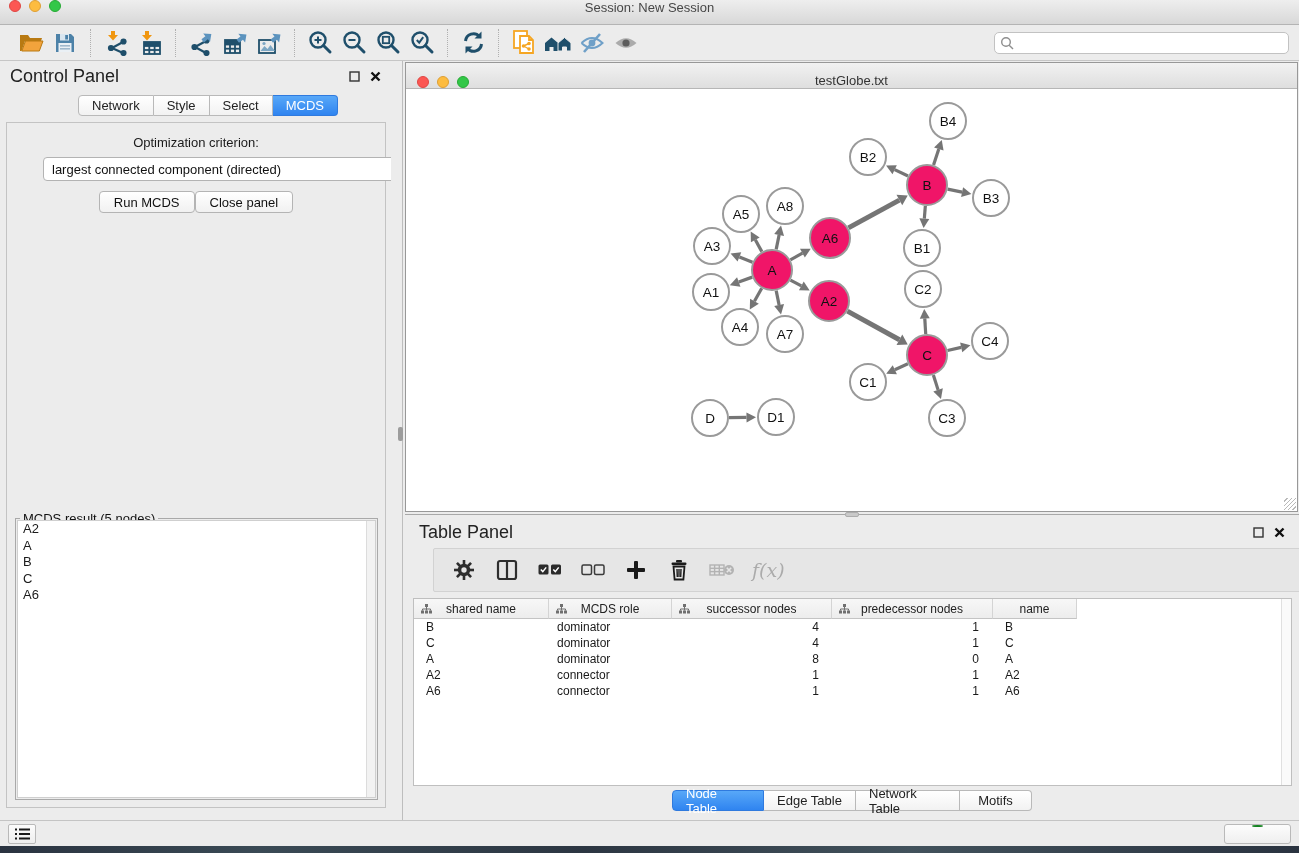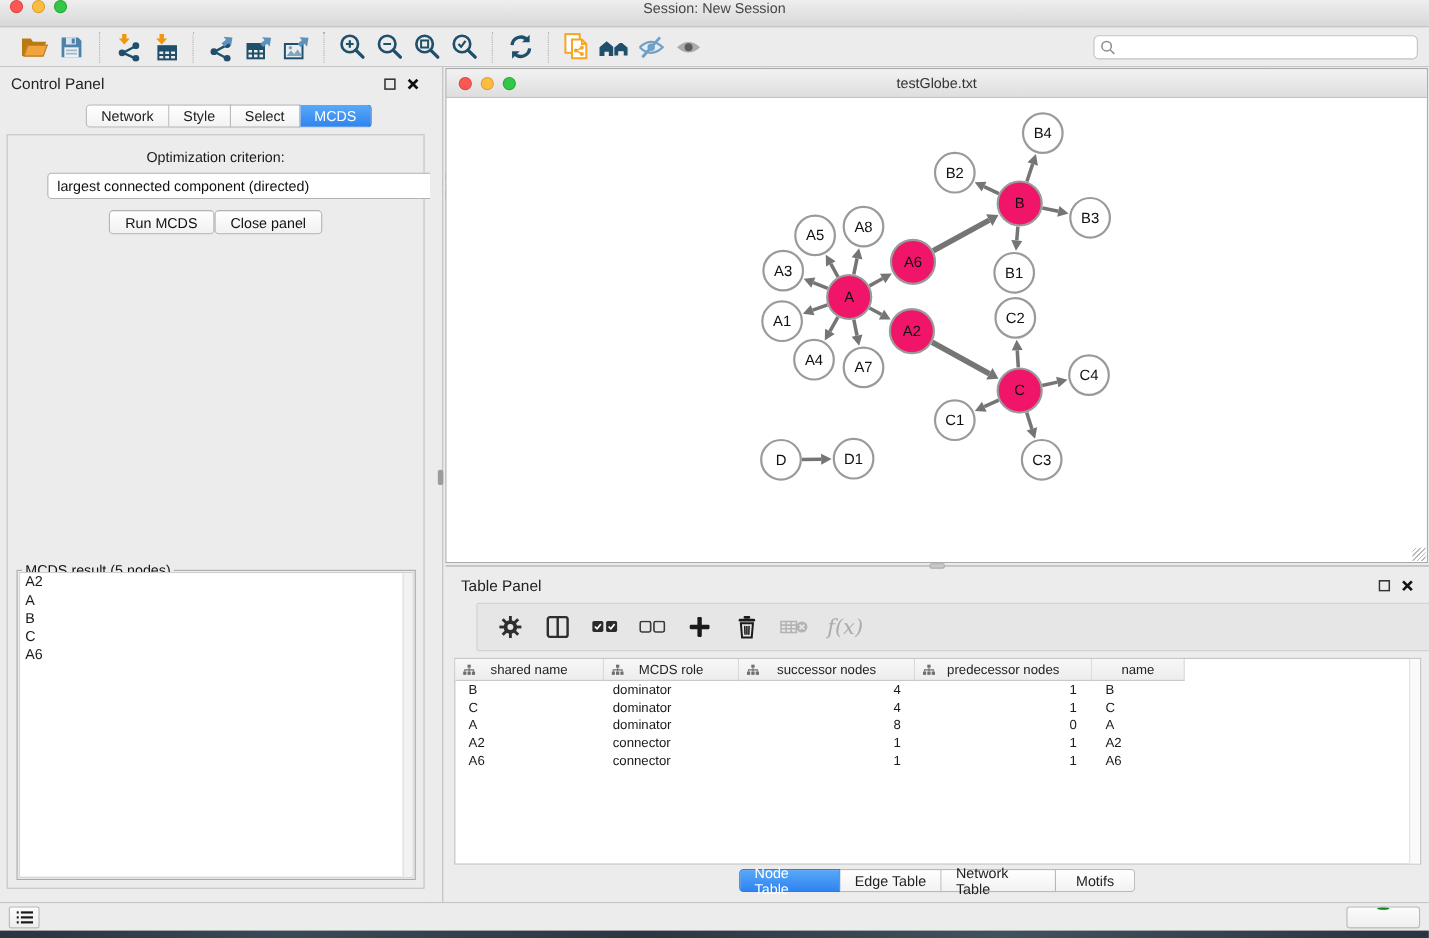--- a/index.html
+++ b/index.html
@@ -22,21 +22,21 @@
     background:#ececec; border-bottom:1px solid #c6c6c6;
     display:flex; align-items:center; padding-left:14px; }
   .tb-btn { width:34px; height:30px; display:flex; align-items:center; justify-content:center; flex:0 0 auto; }
   .tb-sep { width:1px; height:28px; border-left:1px dotted #b0b0b0; margin:0 8px; flex:0 0 auto; }
   .search-wrap { margin-left:auto; margin-right:10px; position:relative; width:295px; height:22px; }
   .search-wrap input { width:100%; height:100%; border:1px solid #c2c2c2; border-radius:5px;
     background:#fff; padding:0 8px 0 24px; font-size:12px; outline:none; font-family:inherit; }
   .search-ico { position:absolute; left:6px; top:4px; }
 
   
-  .panel-title { font-size:14px; color:#222; }
+  .panel-title { font-size:18px; color:#222; }
   .panel-ctl { display:flex; gap:10px; align-items:center; }
 
   
   .control-panel { position:absolute; left:0; top:61px; width:391px; height:759px; background:#ececec; }
   .cp-header { position:absolute; left:0; top:0; width:100%; height:30px; display:flex; align-items:center; padding:0 10px; }
   .cp-header .panel-ctl { margin-left:auto; }
   .seg-tabs { position:absolute; left:78px; top:34px; display:flex; height:21px; }
   .seg-tab { border:1px solid #b9b9b9; border-left:none; background:linear-gradient(#ffffff,#f2f2f2);
     padding:0 13px; font-size:13px; display:flex; align-items:center; color:#222; }
   .seg-tab:first-child { border-left:1px solid #b9b9b9; border-radius:4px 0 0 4px; }
@@ -64,21 +64,21 @@
   .vsplit .line { position:absolute; left:11px; top:0; width:1px; height:100%; background:#bdbdbd; }
   .vsplit .grip { position:absolute; left:7px; top:366px; width:5px; height:14px; background:#9c9c9c; border-radius:2px; }
   .hsplit { position:absolute; left:405px; top:512px; width:894px; height:6px; background:#ececec; }
   .hsplit .line { position:absolute; left:0; top:2px; width:100%; height:1px; background:#a8a8a8; }
   .hsplit .grip { position:absolute; left:440px; top:0; width:14px; height:5px; background:#c9c9c9; border:1px solid #adadad; border-radius:2px; }
 
   
   .net-window { position:absolute; left:405px; top:62px; width:893px; height:450px;
     background:#fff; border:1px solid #989898; }
   .net-titlebar { position:absolute; left:0; top:0; width:100%; height:26px;
-    background:linear-gradient(#f2f2f2,#dedede); border-bottom:1px solid #b6b6b6; display:flex; align-items:center; }
+    background:linear-gradient(#f2f2f2,#dedede); border-bottom:1px solid #b6b6b6; display:flex; align-items:flex-end; }
   .net-titlebar .lights { margin-left:11px; }
   .net-title { position:absolute; left:0; right:0; text-align:center; font-size:13px; color:#333; font-weight:500; }
   .net-canvas { position:absolute; left:0; top:26px; width:891px; height:422px; background:#fff; }
   .net-resize { position:absolute; right:1px; bottom:1px; width:12px; height:12px;
     background:repeating-linear-gradient(135deg,transparent,transparent 2px,#b9b9b9 2px,#b9b9b9 3px); }
 
   
   .table-panel { position:absolute; left:405px; top:518px; width:894px; height:302px; background:#ececec; }
   .tp-header { position:absolute; left:0; top:0; width:100%; height:28px; display:flex; align-items:center; padding:0 14px; }
   .tp-header .panel-ctl { margin-left:auto; }

